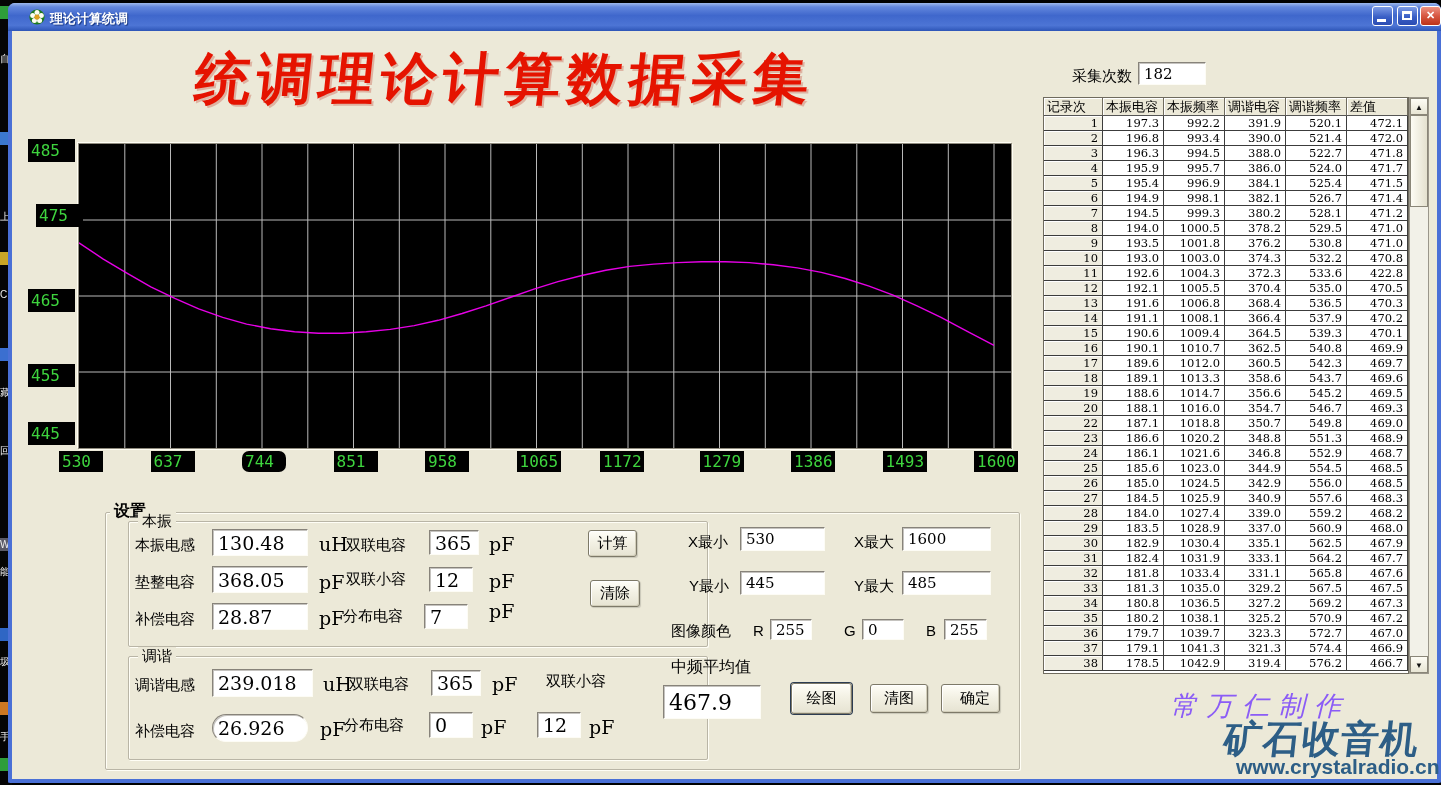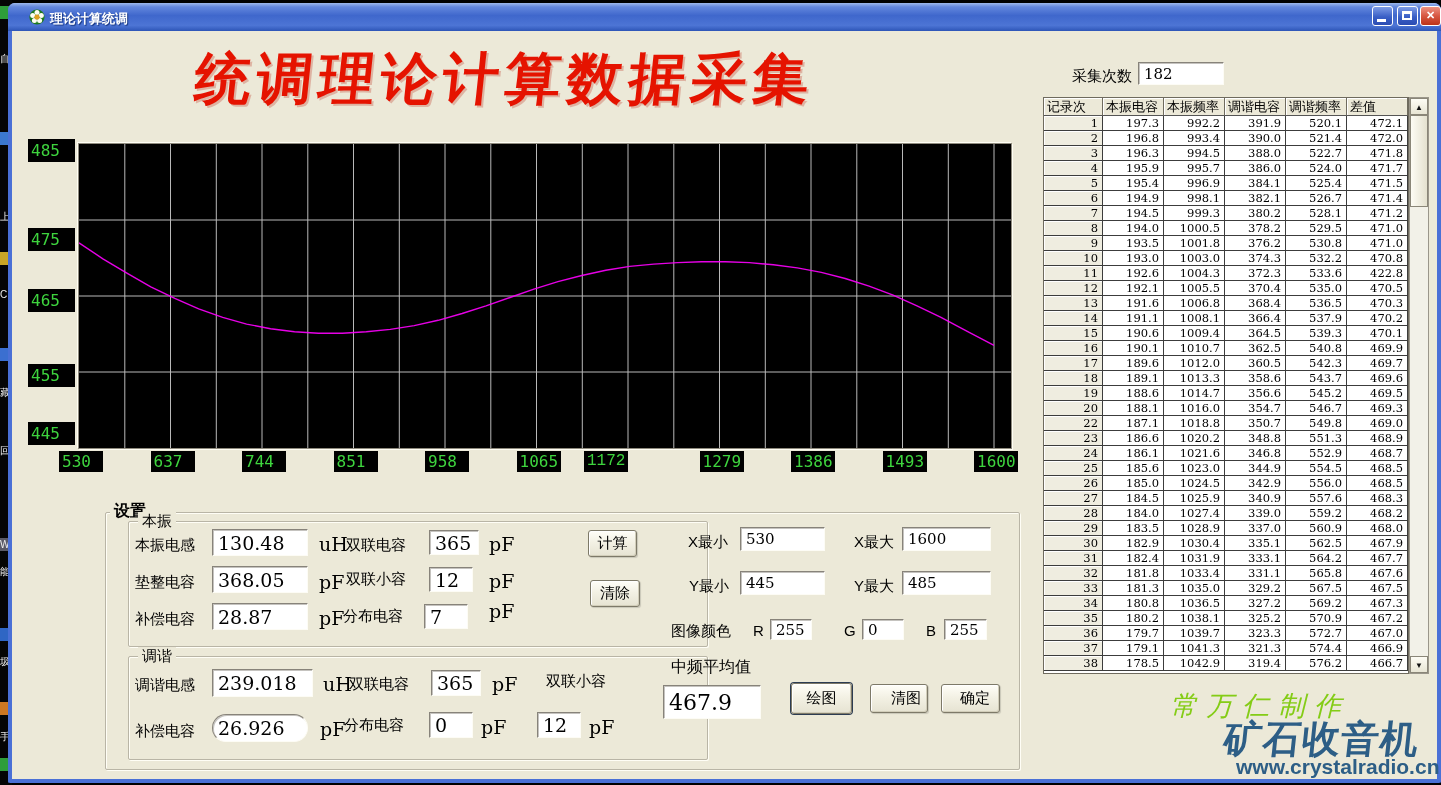--- a/index.html
+++ b/index.html
@@ -58,21 +58,21 @@
   .tcell.rowhead{background:#EFEDE0;box-shadow:inset 1px 1px 0 #fff;}
   
   #vscroll{position:absolute;left:1409px;top:97px;width:20px;height:577px;background:#f2f1e8;
         border:1px solid #9a968a;box-sizing:border-box;}
   .sbtn{position:absolute;left:0;width:18px;height:17px;text-align:center;font-size:8px;line-height:17px;color:#111;
         background:linear-gradient(180deg,#fdfcf4,#e8e5d4);border:1px solid #8a8678;box-sizing:border-box;cursor:pointer;}
   #sthumb{position:absolute;left:0;top:17px;width:18px;height:92px;background:linear-gradient(90deg,#fdfcf4,#e4e1cf);
         border:1px solid #8a8678;box-sizing:border-box;cursor:grab;}
   
   #author{position:absolute;left:1170px;top:688px;font-family:"DejaVu Serif",serif;font-style:italic;
-          font-size:27px;letter-spacing:9px;color:#84cc16;}
+          font-size:27px;letter-spacing:9px;color:#8b5cf6;}
   #wmlogo{position:absolute;left:1224px;top:714px;font-size:38px;font-weight:900;letter-spacing:1px;
           color:#2d5e86;transform:skewX(-6deg);}
   #wmurl{position:absolute;left:1236px;top:755px;font-size:21px;font-weight:bold;color:#2d5e86;}
 </style>
 </head>
 <body>
 
 <div id="screen">
 
   <div id="desktop">
@@ -143,41 +143,41 @@
         <line x1="869.3" y1="0" x2="869.3" y2="304" stroke="#b9b9b9" stroke-width="1"></line>
         <line x1="915.0" y1="0" x2="915.0" y2="304" stroke="#b9b9b9" stroke-width="1"></line>
         <line x1="0" y1="228.0" x2="932" y2="228.0" stroke="#b9b9b9" stroke-width="1"></line>
         <line x1="0" y1="152.0" x2="932" y2="152.0" stroke="#b9b9b9" stroke-width="1"></line>
         <line x1="0" y1="76.0" x2="932" y2="76.0" stroke="#b9b9b9" stroke-width="1"></line>
         <polyline points="0.0,98.8 23.9,114.8 47.9,129.2 71.8,142.9 95.8,154.3 119.7,164.9 143.7,173.3 167.6,180.1 191.6,184.7 215.5,187.7 239.4,189.2 263.4,189.2 287.3,187.7 311.3,185.4 335.2,181.6 359.2,176.3 383.1,169.5 407.0,161.9 431.0,153.5 454.9,145.2 478.9,137.6 502.8,131.5 526.8,126.2 550.7,122.4 574.7,120.1 598.6,118.6 622.5,117.8 646.5,117.8 670.4,118.6 694.4,120.8 718.3,123.9 742.3,128.4 766.2,134.5 790.1,142.1 814.1,151.2 838.0,161.9 862.0,173.3 885.9,186.2 915.0,201.4" fill="none" stroke="#ff00ff" stroke-width="1.4" opacity="0.9"></polyline>
       </svg>
   </div>
   <div>
       <div class="axlabel ylab" style="top: 139px;">485</div>
-      <div class="axlabel ylab" style="top: 228px;">475</div>
+      <div class="axlabel ylab" style="top: 204px; margin-left: 8px;">475</div>
       <div class="axlabel ylab" style="top: 289px;">465</div>
       <div class="axlabel ylab" style="top: 364px;">455</div>
       <div class="axlabel ylab" style="top: 422px;">445</div>
     </div>
   <div>
       <div class="axlabel xlab" style="left: 59px;">530</div>
       <div class="axlabel xlab" style="left: 150.5px;">637</div>
-      <div class="axlabel xlab" style="left: 242px;">744</div>
+      <div class="axlabel xlab" style="left: 242px; border-radius: 7px;">744</div>
       <div class="axlabel xlab" style="left: 333.5px;">851</div>
       <div class="axlabel xlab" style="left: 425px;">958</div>
       <div class="axlabel xlab" style="left: 516.5px;">1065</div>
-      <div class="axlabel xlab" style="left: 584px; font-family: Liberation Mono, monospace;">1172</div>
+      <div class="axlabel xlab" style="left: 600px;">1172</div>
       <div class="axlabel xlab" style="left: 699.5px;">1279</div>
       <div class="axlabel xlab" style="left: 791px;">1386</div>
       <div class="axlabel xlab" style="left: 882.5px;">1493</div>
       <div class="axlabel xlab" style="left: 974px;">1600</div>
     </div>
 
   <span class="lab" style="left:1072px;top:67px;">采集次数</span>
-  <input class="tb sm" style="left: 1138px; top: 62px; width: 86px; height: 23px;" value="182">
+  <input class="tb sm" style="left: 1138px; top: 62px; width: 68px; height: 23px;" value="182">
 
   <div id="grid">
     <div class="trow thead">
       <div class="tcell">记录次数</div>
       <div class="tcell">本振电容</div>
       <div class="tcell">本振频率</div>
       <div class="tcell">调谐电容</div>
       <div class="tcell">调谐频率</div>
       <div class="tcell">差值</div>
     </div>
@@ -551,20 +551,20 @@
   <input class="tb sm" style="left: 770px; top: 619px; width: 42px; height: 21px;" value="255">
   <span class="lab" style="left:844px;top:622px;">G</span>
   <input class="tb sm" style="left: 862px; top: 619px; width: 42px; height: 21px;" value="0">
   <span class="lab" style="left:926px;top:622px;">B</span>
   <input class="tb sm" style="left: 944px; top: 619px; width: 43px; height: 21px;" value="255">
 
   <span class="lab" style="left:671px;top:657px;font-size:16px;">中频平均值</span>
   <input class="tb" style="left: 663px; top: 685px; width: 98px; height: 34px; font-size: 22px;" value="467.9">
 
   <button class="btn primary" style="left:791px;top:683px;width:61px;height:31px;">绘图</button>
-  <button class="btn" style="left:870px;top:684px;width:58px;height:29px;text-align:right;">清图</button>
+  <button class="btn" style="left:870px;top:684px;width:58px;height:29px;">清图</button>
   <button class="btn" style="left:941px;top:684px;width:59px;height:29px;padding-left:15px;">确定</button>
 
   <span id="author">常万仁制作</span>
   <span id="wmlogo">矿石收音机</span>
   <span id="wmurl">www.crystalradio.cn</span>
 
 </div>
 
 </body></html>

